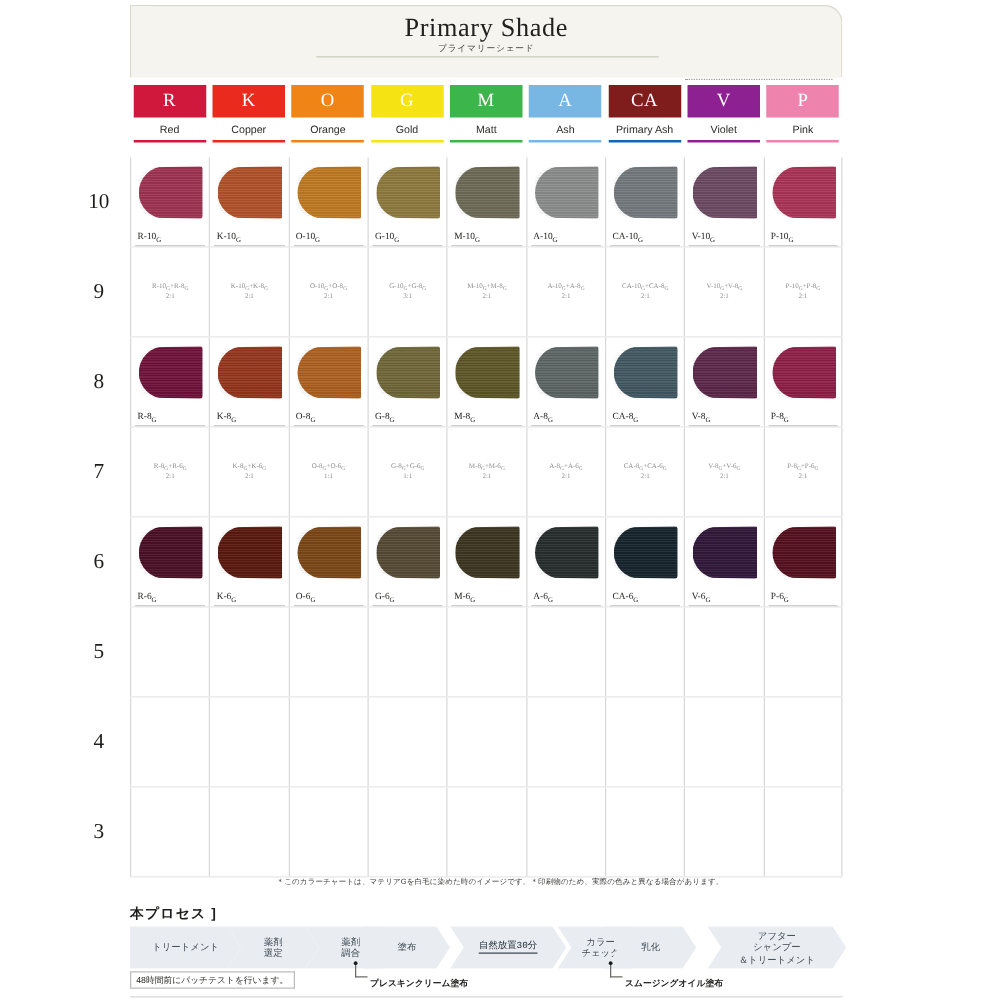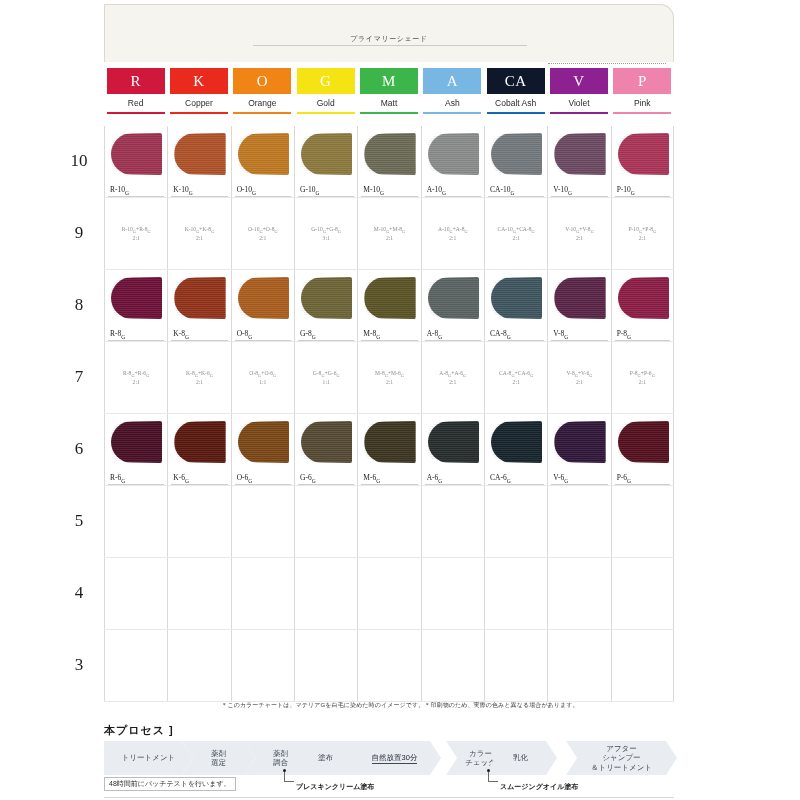--- a/index.html
+++ b/index.html
@@ -153,20 +153,21 @@
   .baseline {
     position: absolute; left: 104px; top: 797px; width: 570px; height: 1px; background: #d8d8d8;
   }
 </style>
 </head>
 <body>
 
 <div class="page">
 
   <div class="header-band">
+    <div class="title-en">Primary Shade</div>
     <div class="title-jp">プライマリーシェード</div>
     <div class="title-rule"></div>
     <div class="subtitle-underline"></div>
   </div>
 
   <div class="chips" id="chips">
       <div class="chip-col" style="left: 2.66667px; width: 58px;">
         <div class="chip" style="background: rgb(208, 23, 60); color: rgb(255, 255, 255);">R</div>
         <div class="chip-name">Red</div>
         <div class="chip-rule" style="background: rgb(208, 23, 60);"></div>
@@ -190,22 +191,22 @@
         <div class="chip" style="background: rgb(60, 181, 74); color: rgb(255, 255, 255);">M</div>
         <div class="chip-name">Matt</div>
         <div class="chip-rule" style="background: rgb(60, 181, 74);"></div>
       </div>
       <div class="chip-col" style="left: 319.333px; width: 58px;">
         <div class="chip" style="background: rgb(120, 182, 228); color: rgb(255, 255, 255);">A</div>
         <div class="chip-name">Ash</div>
         <div class="chip-rule" style="background: rgb(120, 182, 228);"></div>
       </div>
       <div class="chip-col" style="left: 382.667px; width: 58px;">
-        <div class="chip" style="background: #0f172a; color: rgb(255, 255, 255);">CA</div>
-        <div class="chip-name">Cobalt Ash</div>
+        <div class="chip" style="background: #7f1d1d; color: rgb(255, 255, 255);">CA</div>
+        <div class="chip-name">Primary Ash</div>
         <div class="chip-rule" style="background: rgb(18, 102, 180);"></div>
       </div>
       <div class="chip-col" style="left: 446px; width: 58px;">
         <div class="chip" style="background: rgb(142, 33, 145); color: rgb(255, 255, 255);">V</div>
         <div class="chip-name">Violet</div>
         <div class="chip-rule" style="background: rgb(142, 33, 145);"></div>
       </div>
       <div class="chip-col" style="left: 509.333px; width: 58px;">
         <div class="chip" style="background: rgb(238, 132, 173); color: rgb(255, 255, 255);">P</div>
         <div class="chip-name">Pink</div>
@@ -475,21 +476,21 @@
         <div>
           <div>薬剤</div>
           <div>調合</div>
         </div>
       </div>
       <div class="step" style="left: 187px; width: 69px;">
         <div>
           <div>塗布</div>
         </div>
       </div>
-      <div class="step emph" style="left: 244px; width: 93px;">
+      <div class="step emph" style="left: 256px; width: 93px; font-family: Liberation Mono, monospace;">
         <div>
           <div><span class="u">自然放置30分</span></div>
         </div>
       </div>
       <div class="step" style="left: 342px; width: 69px; align-items: center;">
         <div>
           <div>カラー</div>
           <div>チェック</div>
         </div>
       </div>

